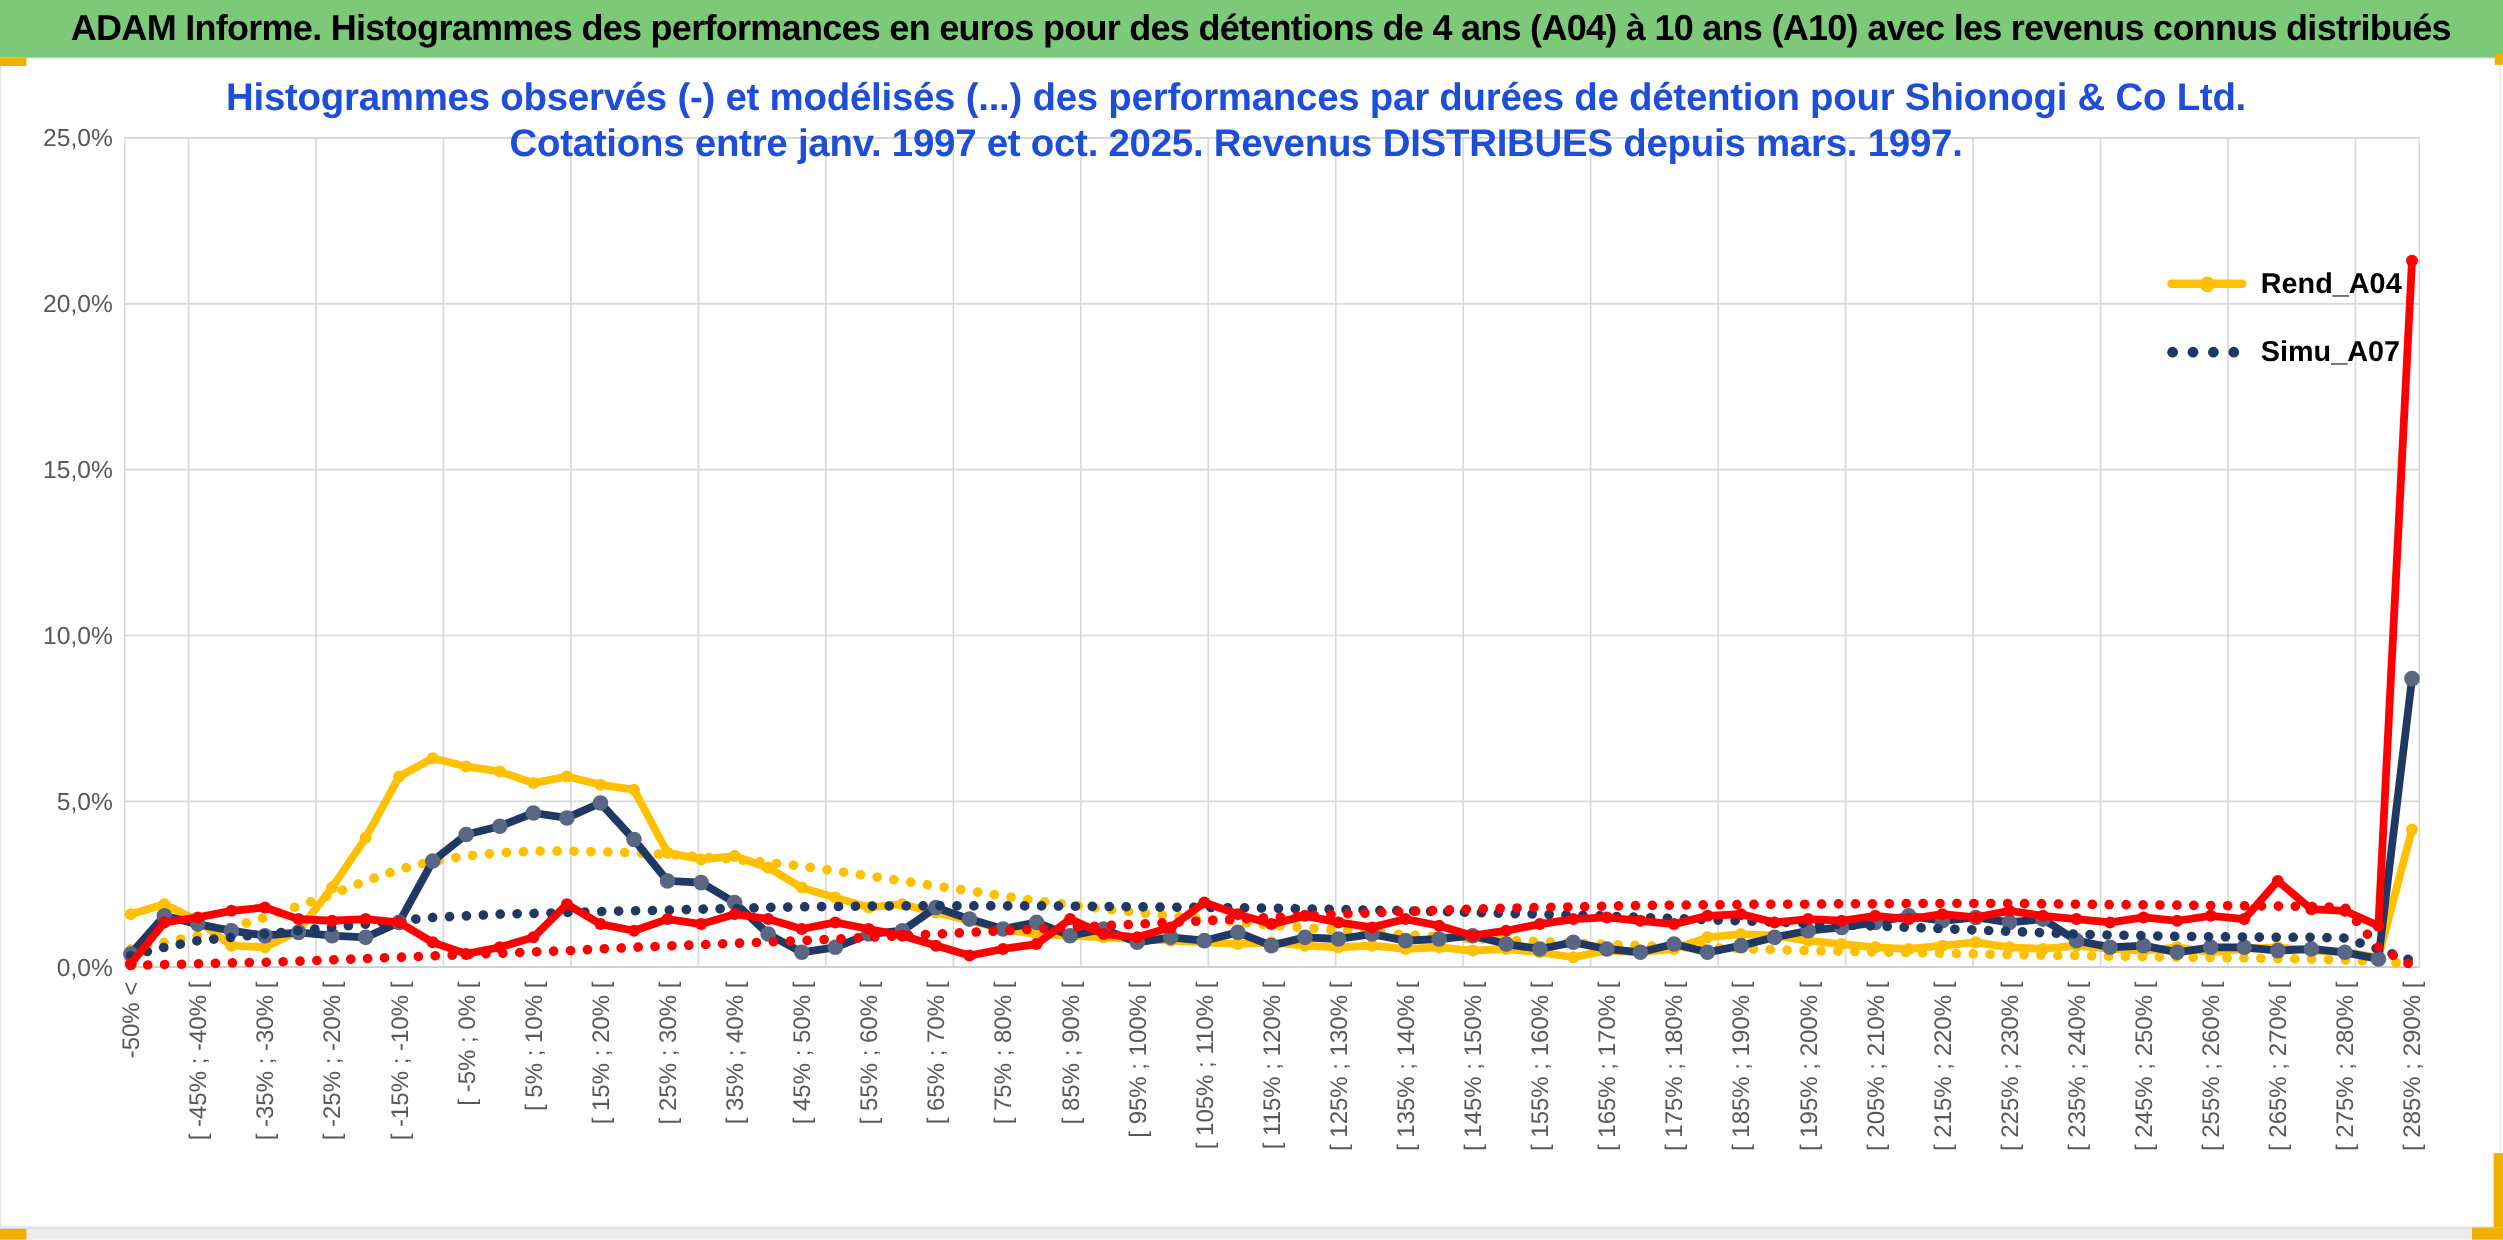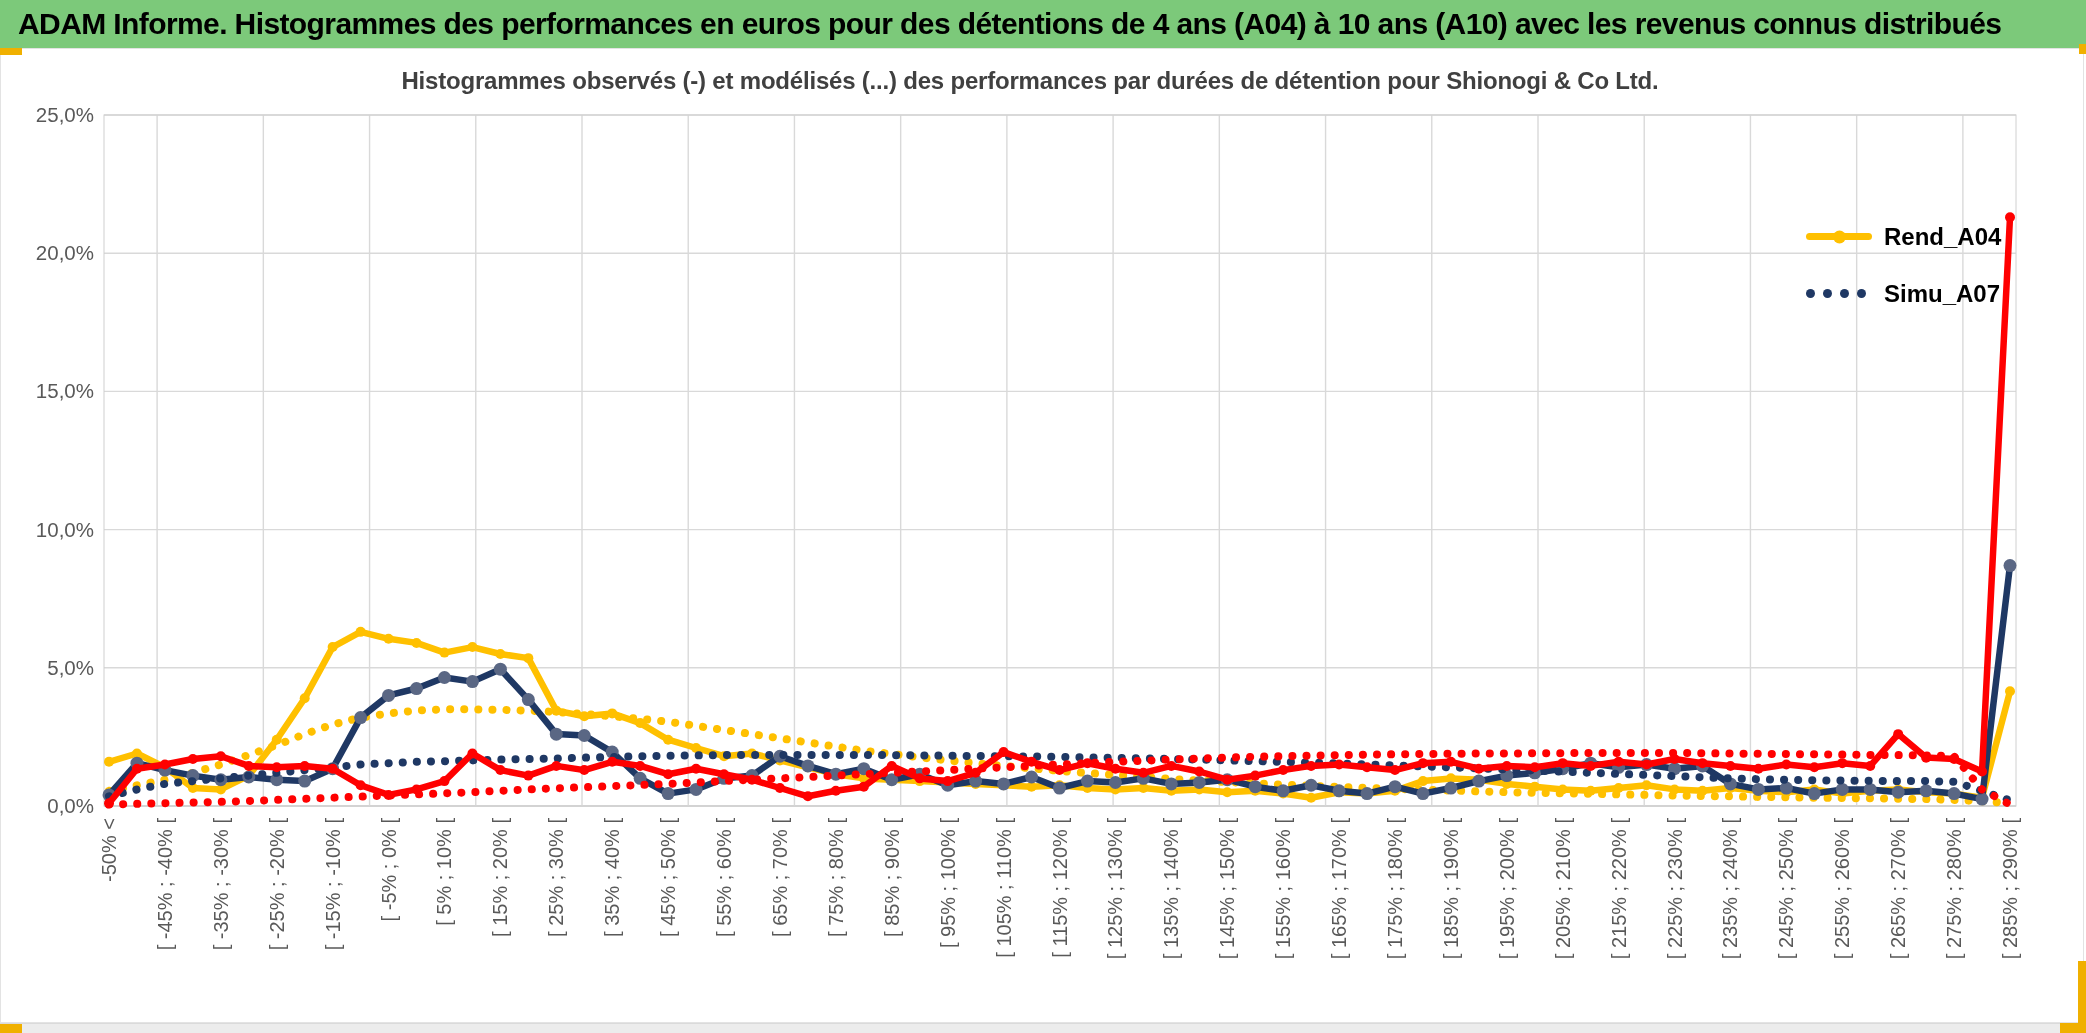--- a/index.html
+++ b/index.html
@@ -2,26 +2,26 @@
 <html><head>
 <meta charset="utf-8">
 <style>
   html,body{margin:0;padding:0;background:#ffffff;}
   body{width:2086px;height:1033px;position:relative;overflow:hidden;
        font-family:"Liberation Sans", sans-serif;}
   
   #header{position:absolute;left:0;top:0;width:2086px;height:48px;z-index:5;
           display:flex;align-items:center;}
   #header .title{font-size:30px;font-weight:700;color:#000;letter-spacing:-0.6px;
-                 padding-left:18px;white-space:nowrap;}
+                 padding-left:18px;white-space:nowrap;margin-left:41px;}
   
   #card{position:absolute;left:0;top:48px;width:2084px;height:975px;background:#fff;
         border:1px solid #e3e3e3;box-sizing:border-box;}
   #titles{position:absolute;left:0;top:62px;width:2060px;text-align:center;z-index:3;}
-  #titles .t1,#titles .t2{font-size:24px;font-weight:700;color:#404040;letter-spacing:-0.2px;line-height:38px;}
+  #titles .t1,#titles .t2{font-size:32px;font-weight:700;color:#1d4ed8;letter-spacing:-0.2px;line-height:38px;}
   svg#plot{position:absolute;left:0;top:0;z-index:1;}
   
   #legend{position:absolute;left:1806px;top:208px;width:252px;z-index:4;}
   .lrow{display:flex;align-items:center;height:57px;}
   .lswatch{width:70px;display:flex;align-items:center;position:relative;}
   .lbar{width:66px;height:7px;border-radius:4px;}
   .ldotrow{display:flex;gap:8px;align-items:center;}
   .ldot{width:9px;height:9px;border-radius:50%;}
   .lmark{position:absolute;left:27px;top:50%;transform:translateY(-50%);
          width:13px;height:13px;border-radius:50%;}
@@ -335,20 +335,21 @@
       <circle cx="1982.0441176470588" cy="771.45" r="5" fill="#FF0000"></circle>
       <circle cx="2010" cy="217.26799999999992" r="5" fill="#FF0000"></circle>
     </g>
     <g>
       <polyline points="109.0,804.6 137.0,803.8 164.9,803.2 192.9,802.4 220.8,801.9 248.8,801.0 276.7,799.9 304.7,798.8 332.6,797.7 360.6,796.6 388.6,795.5 416.5,794.4 444.5,793.3 472.4,792.2 500.4,790.8 528.3,789.4 556.3,788.3 584.3,787.2 612.2,786.1 640.2,785.0 668.1,783.9 696.1,782.5 724.0,781.1 752.0,779.7 779.9,778.4 807.9,777.0 835.9,775.6 863.8,774.2 891.8,772.8 919.7,771.5 947.7,770.1 975.6,768.7 1003.6,767.3 1031.5,765.9 1059.5,764.5 1087.5,763.2 1115.4,761.8 1143.4,760.7 1171.3,759.6 1199.3,758.5 1227.2,757.6 1255.2,756.8 1283.1,756.2 1311.1,755.7 1339.1,755.1 1367.0,754.6 1395.0,754.3 1422.9,754.0 1450.9,753.8 1478.8,753.5 1506.8,753.5 1534.8,753.2 1562.7,753.2 1590.7,752.9 1618.6,752.9 1646.6,752.9 1674.5,752.9 1702.5,753.2 1730.4,753.5 1758.4,753.8 1786.4,754.0 1814.3,754.3 1842.3,754.6 1870.2,754.9 1898.2,755.1 1926.1,755.4 1954.1,756.2 1982.0,789.4 2010.0,804.6" fill="none" stroke="#FF0000" stroke-linejoin="round" stroke-linecap="round" stroke-width="8" stroke-dasharray="0.1 14"></polyline>
     </g>
   </svg>
 
 <div id="titles">
   <div class="t1">Histogrammes observés (-) et modélisés (...) des performances par durées de détention pour Shionogi &amp; Co Ltd.</div>
+  <div class="t2">Cotations entre janv. 1997 et oct. 2025. Revenus DISTRIBUES depuis mars. 1997.</div>
 </div>
 
 <div id="legend">
     <div class="lrow">
       <div class="lswatch">
         <div class="lbar" style="background: rgb(255, 192, 0);"></div>
         <div class="lmark" style="background: rgb(255, 192, 0);"></div>
       </div>
       <span class="llabel">Rend_A04</span>
     </div>

